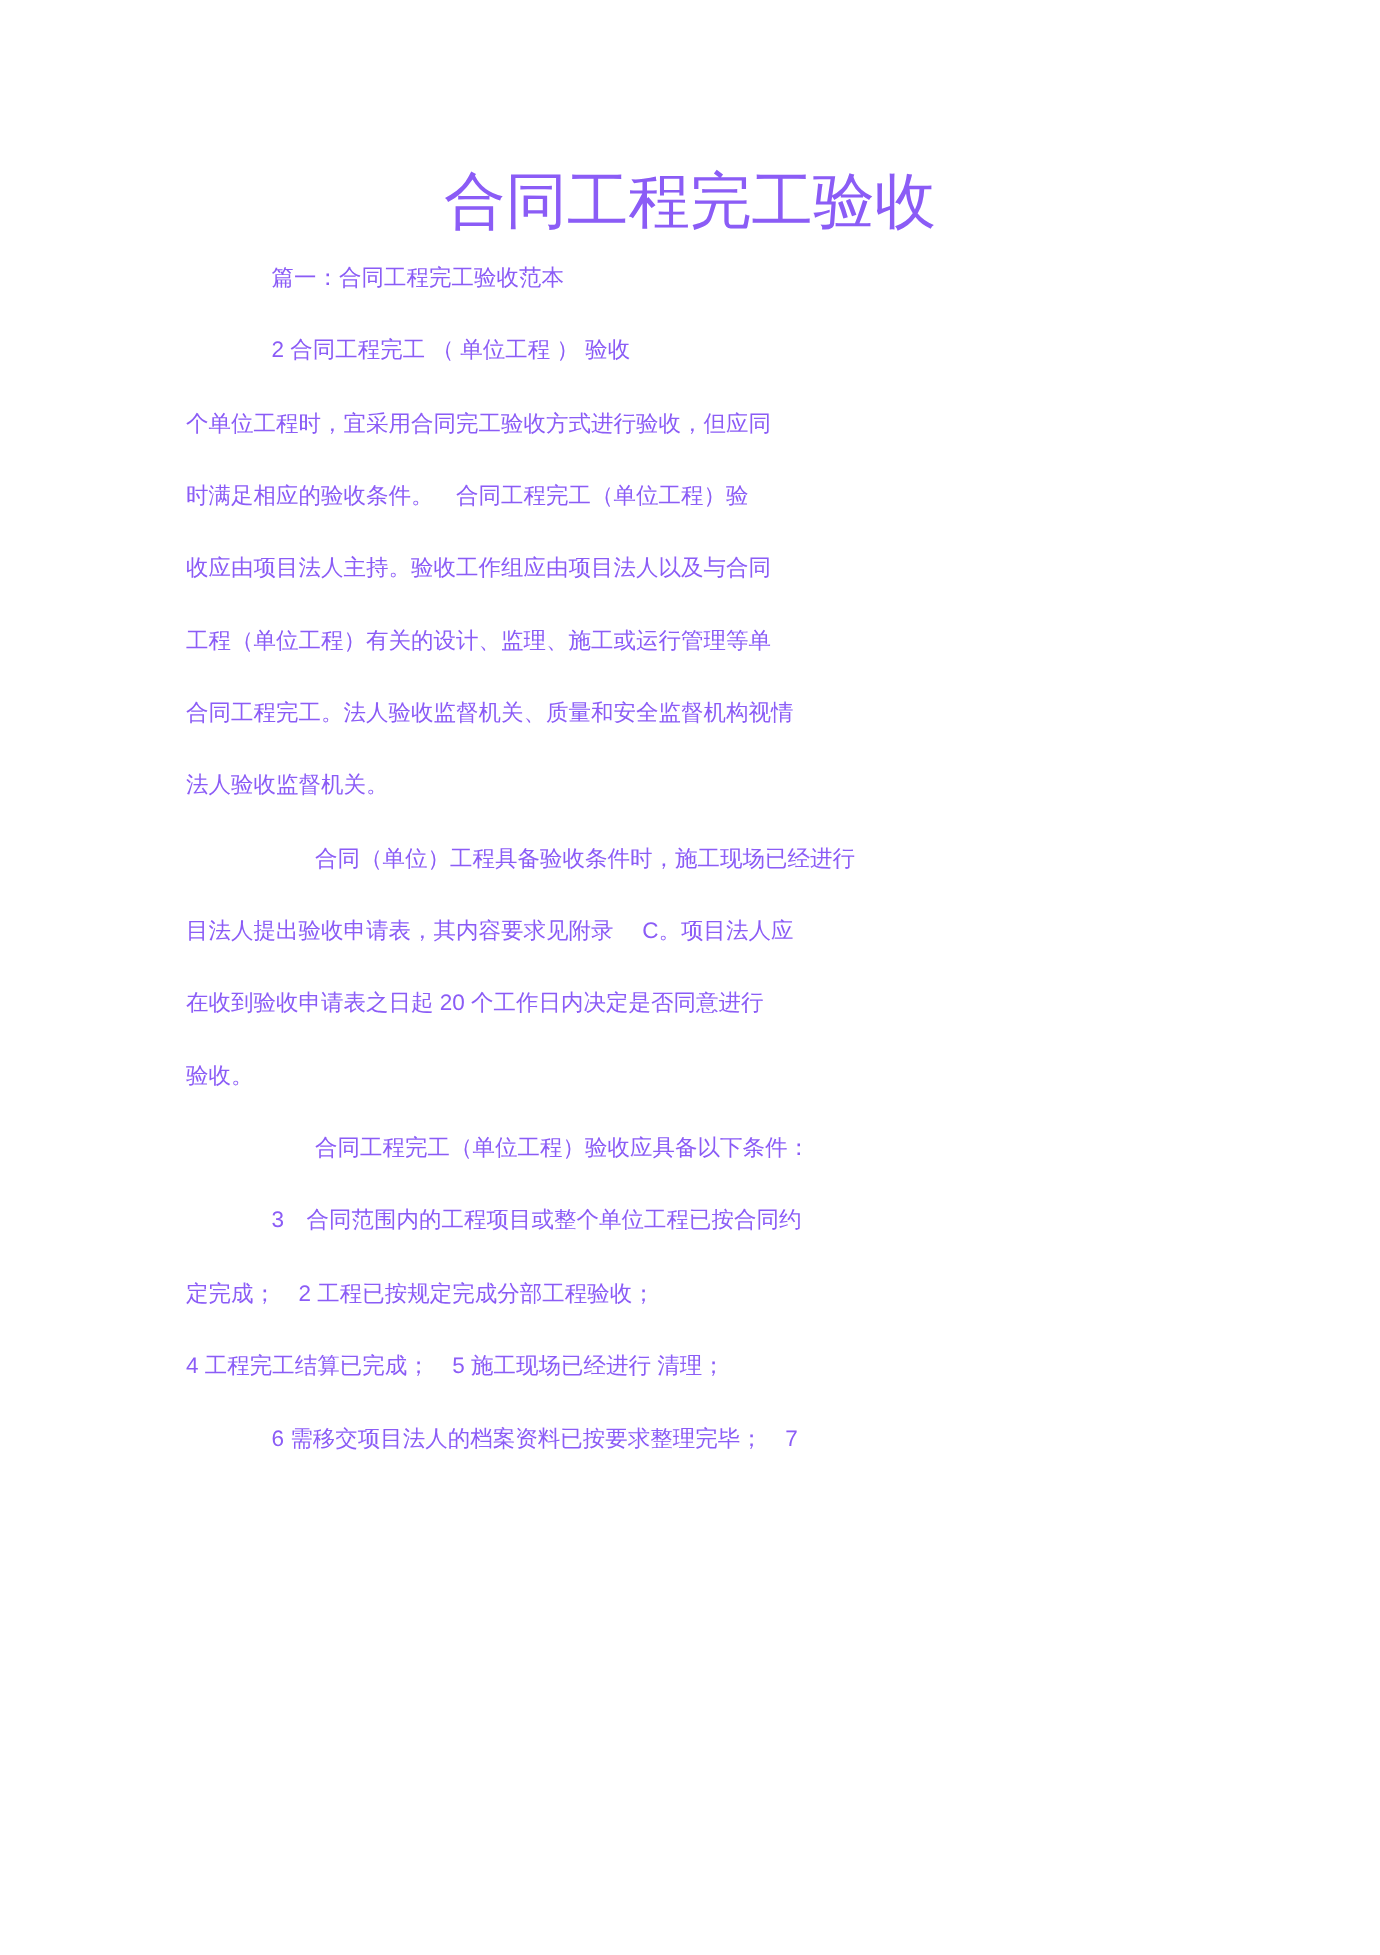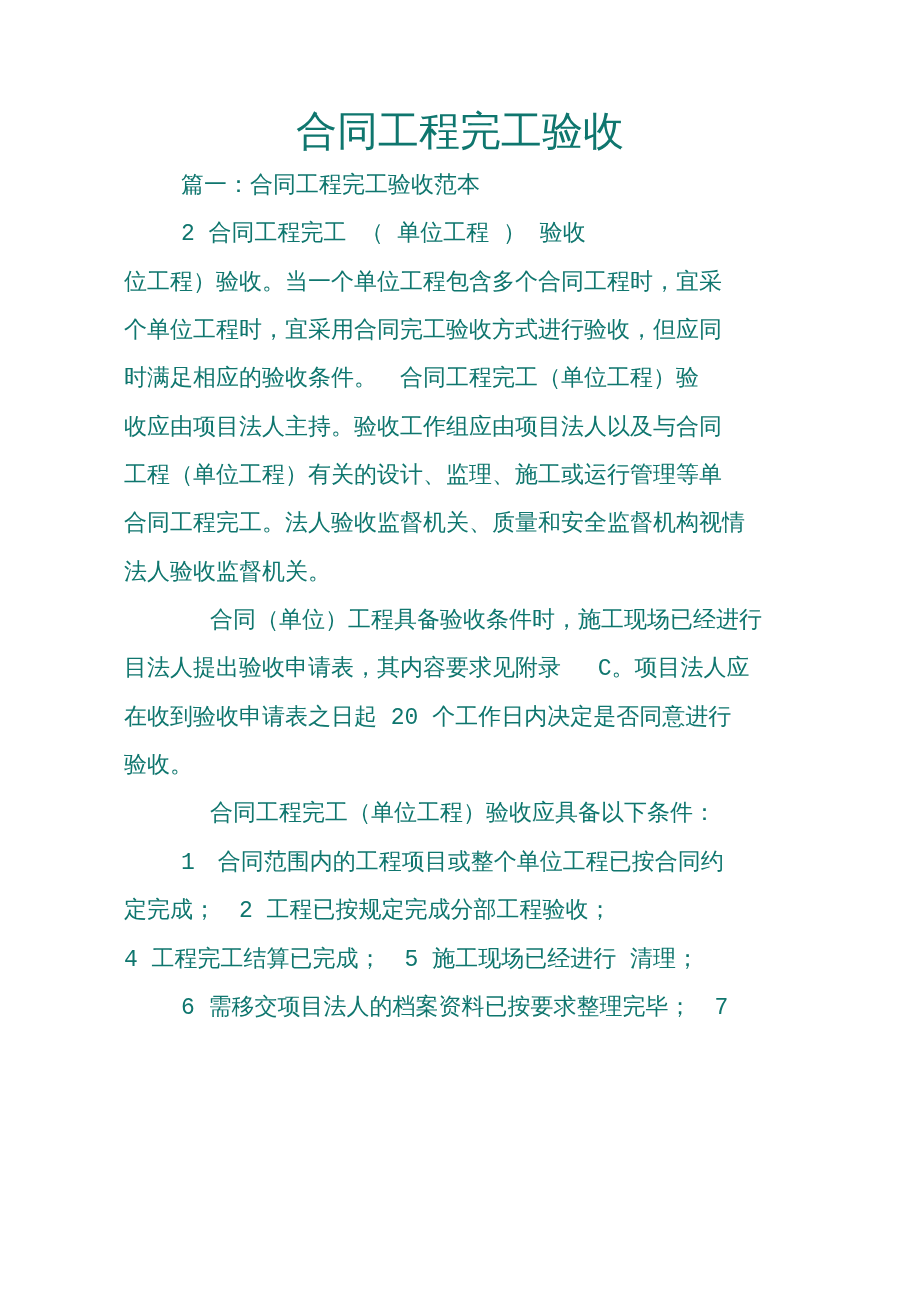--- a/index.html
+++ b/index.html
@@ -1,22 +1,22 @@
 <!DOCTYPE html>
 <html><head>
 <meta charset="utf-8">
 <style>
   html, body { margin: 0; padding: 0; background: #ffffff; }
   .page {
     position: relative;
     width: 920px;
     height: 1303px;
     background: #ffffff;
-    color: #0f766e;
-    font-family: Liberation Mono, monospace;
+    color: #8b5cf6;
+    font-family: Liberation Sans, sans-serif;
     overflow: hidden;
   }
   .doc-title {
     position: absolute;
     top: 109px;
     left: 0;
     width: 100%;
     text-align: center;
     font-size: 41px;
     line-height: 50px;
@@ -25,44 +25,43 @@
   }
   .lines {
     position: absolute;
     top: 162px;
     left: 124px;
     width: 700px;
   }
   .line {
     height: 48.35px;
     line-height: 48.35px;
-    font-size: 23px;
+    font-size: 15px;
     white-space: pre;
   }
   .ind1 { padding-left: 57px; }
   .ind2 { padding-left: 86px; }
 </style>
 </head>
 <body>
 
 <div class="page">
   <div class="doc-title">合同工程完工验收</div>
   <div class="lines">
     <div class="line ind1">篇一：合同工程完工验收范本</div>
     <div class="line ind1">2 合同工程完工 （ 单位工程 ） 验收</div>
-    <div class="line">位工程）验收。当一个单位工程包含多个合同工程时，宜采</div>
     <div class="line">个单位工程时，宜采用合同完工验收方式进行验收，但应同</div>
     <div class="line">时满足相应的验收条件。　合同工程完工（单位工程）验</div>
     <div class="line">收应由项目法人主持。验收工作组应由项目法人以及与合同</div>
     <div class="line">工程（单位工程）有关的设计、监理、施工或运行管理等单</div>
     <div class="line">合同工程完工。法人验收监督机关、质量和安全监督机构视情</div>
     <div class="line">法人验收监督机关。</div>
     <div class="line ind2">合同（单位）工程具备验收条件时，施工现场已经进行</div>
     <div class="line">目法人提出验收申请表，其内容要求见附录　 C。项目法人应</div>
     <div class="line">在收到验收申请表之日起 20 个工作日内决定是否同意进行</div>
     <div class="line">验收。</div>
     <div class="line ind2">合同工程完工（单位工程）验收应具备以下条件：</div>
-    <div class="line ind1">1　合同范围内的工程项目或整个单位工程已按合同约</div>
+    <div class="line ind1">3　合同范围内的工程项目或整个单位工程已按合同约</div>
     <div class="line">定完成；　2 工程已按规定完成分部工程验收；</div>
     <div class="line">4 工程完工结算已完成；　5 施工现场已经进行 清理；</div>
     <div class="line ind1">6 需移交项目法人的档案资料已按要求整理完毕；　7</div>
   </div>
 </div>
 
 </body></html>

